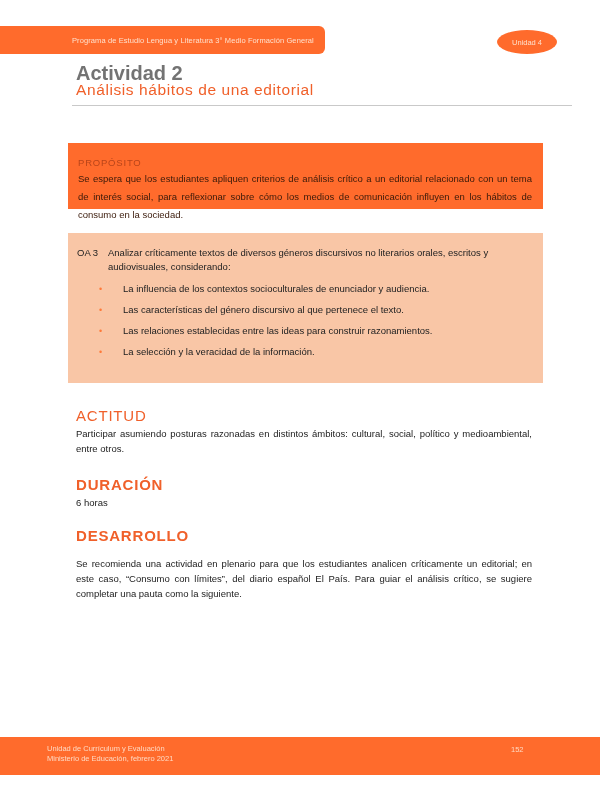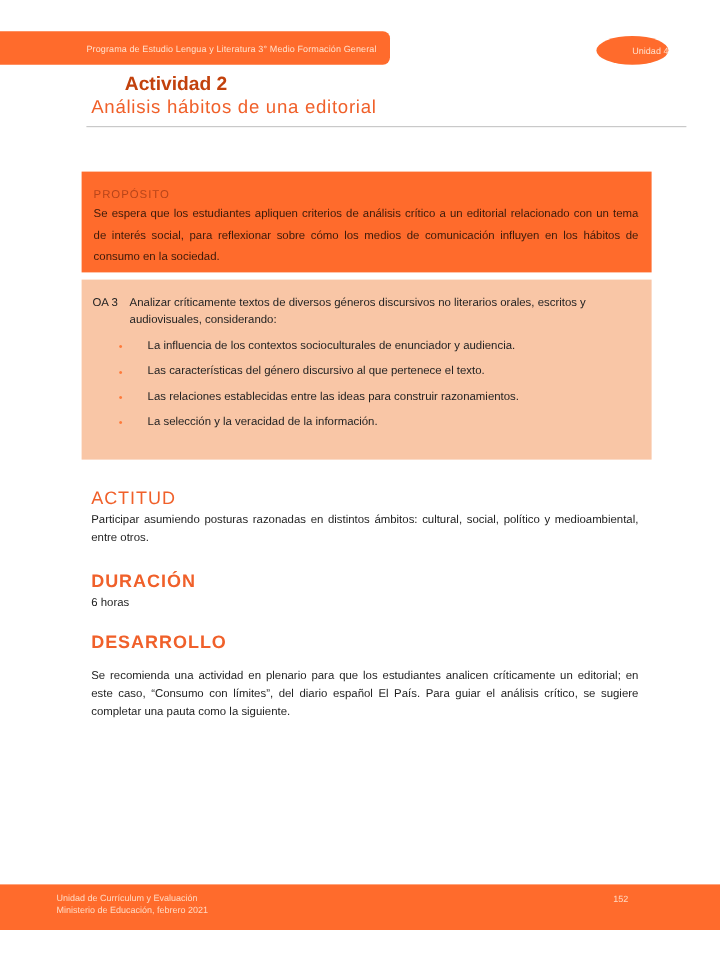--- a/index.html
+++ b/index.html
@@ -8,30 +8,30 @@
 
     .header-bar {
       position: absolute; left: 0; top: 26px; width: 325px; height: 28px;
       background: #ff6b2c; border-radius: 0 6px 6px 0;
       display: flex; align-items: center; padding-left: 72px;
     }
     .header-title { font-size: 7.5px; color: #ffe0cc; letter-spacing: 0.1px; }
     .unit-pill {
       position: absolute; left: 497px; top: 30px; width: 60px; height: 24px;
       background: #ff6b2c; border-radius: 50%;
-      display: flex; align-items: center; justify-content: flex-end;
+      display: flex; align-items: center; justify-content: center;
     }
     .unit-label { font-size: 7.5px; color: #ffe0cc; }
 
-    .activity-title { position: absolute; left: 76px; top: 62px; font-size: 16px; font-weight: bold; color: #c2410c; margin-left: 28px; }
+    .activity-title { position: absolute; left: 76px; top: 62px; font-size: 20px; font-weight: bold; color: #737373; }
     .activity-subtitle { position: absolute; left: 76px; top: 81px; font-size: 15.5px; color: #f0602a; letter-spacing: 0.6px; }
     .title-rule { position: absolute; left: 72px; top: 105px; width: 500px; height: 1px; background: #c9c9c9; }
 
     .purpose-box {
-      position: absolute; left: 68px; top: 143px; width: 475px; height: 84px;
+      position: absolute; left: 68px; top: 143px; width: 475px; height: 66px;
       background: #ff6b2c; padding: 14px 11px 0 10px;
     }
     .purpose-heading { font-size: 9.5px; color: #b8451a; letter-spacing: 0.8px; margin-bottom: 2px; }
     .purpose-text { font-size: 9.5px; line-height: 18px; color: #3a1a0a; text-align: justify; }
 
     .objective-box {
       position: absolute; left: 68px; top: 233px; width: 475px; height: 150px;
       background: #f9c6a6; padding: 13px 10px 0 9px;
     }
     .objective-heading { font-size: 9.5px; color: #333; letter-spacing: 0.8px; margin-bottom: 2px; }

